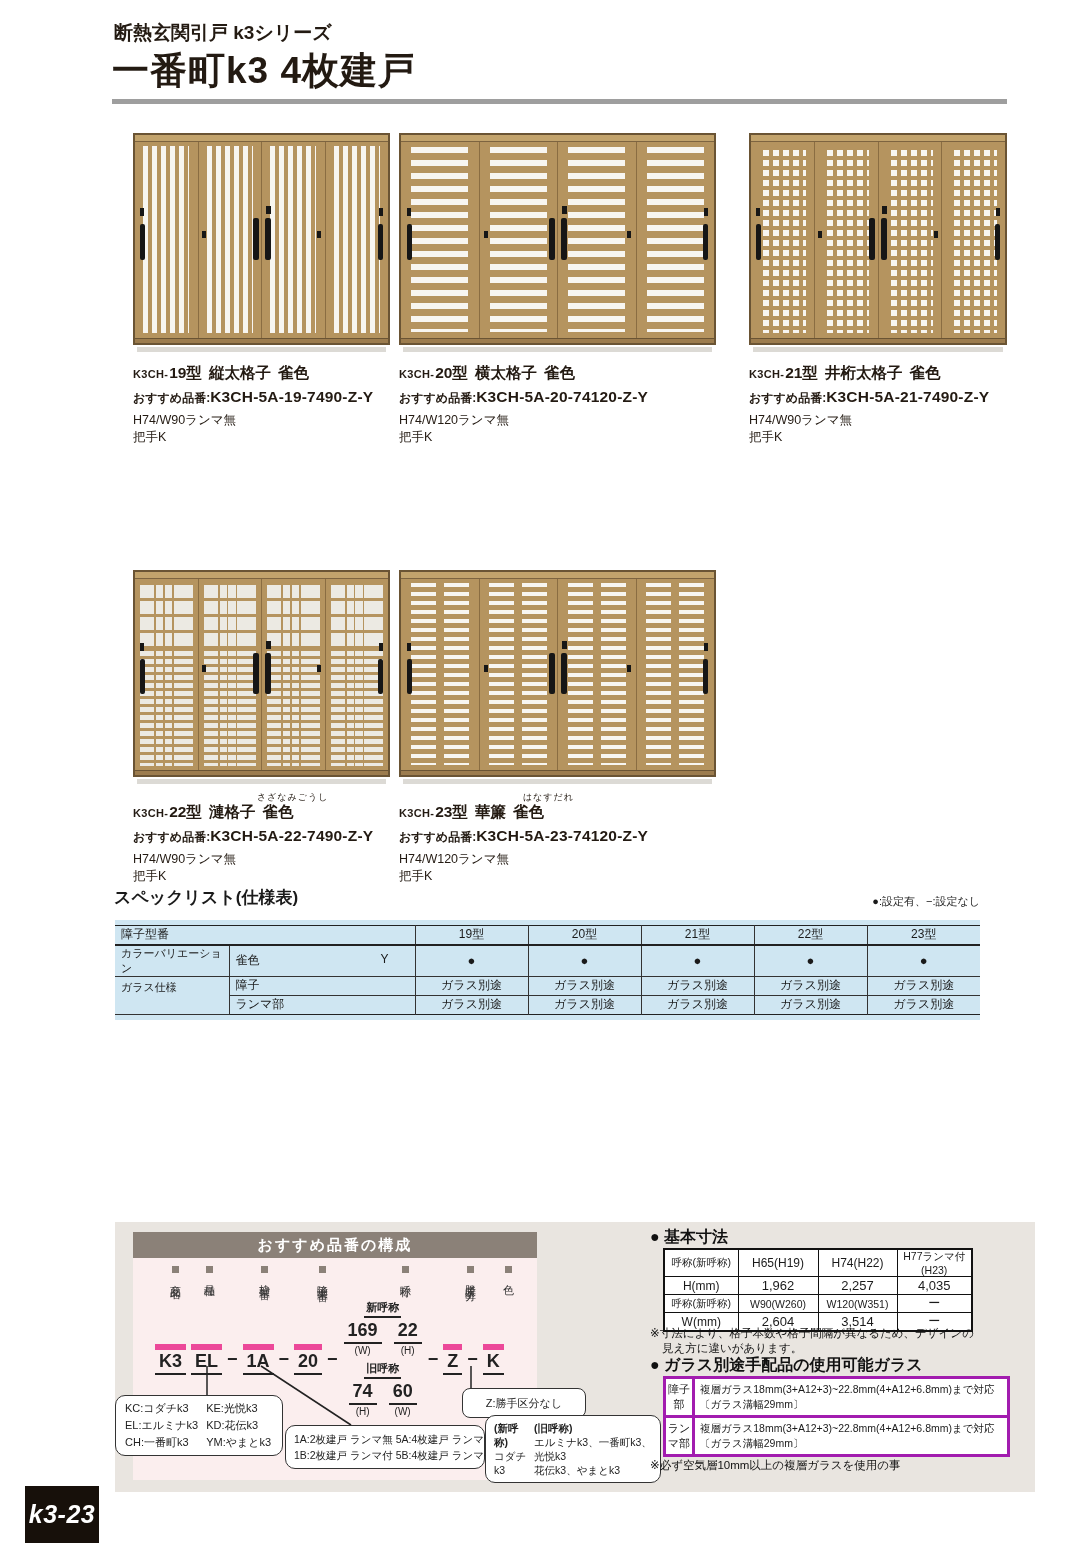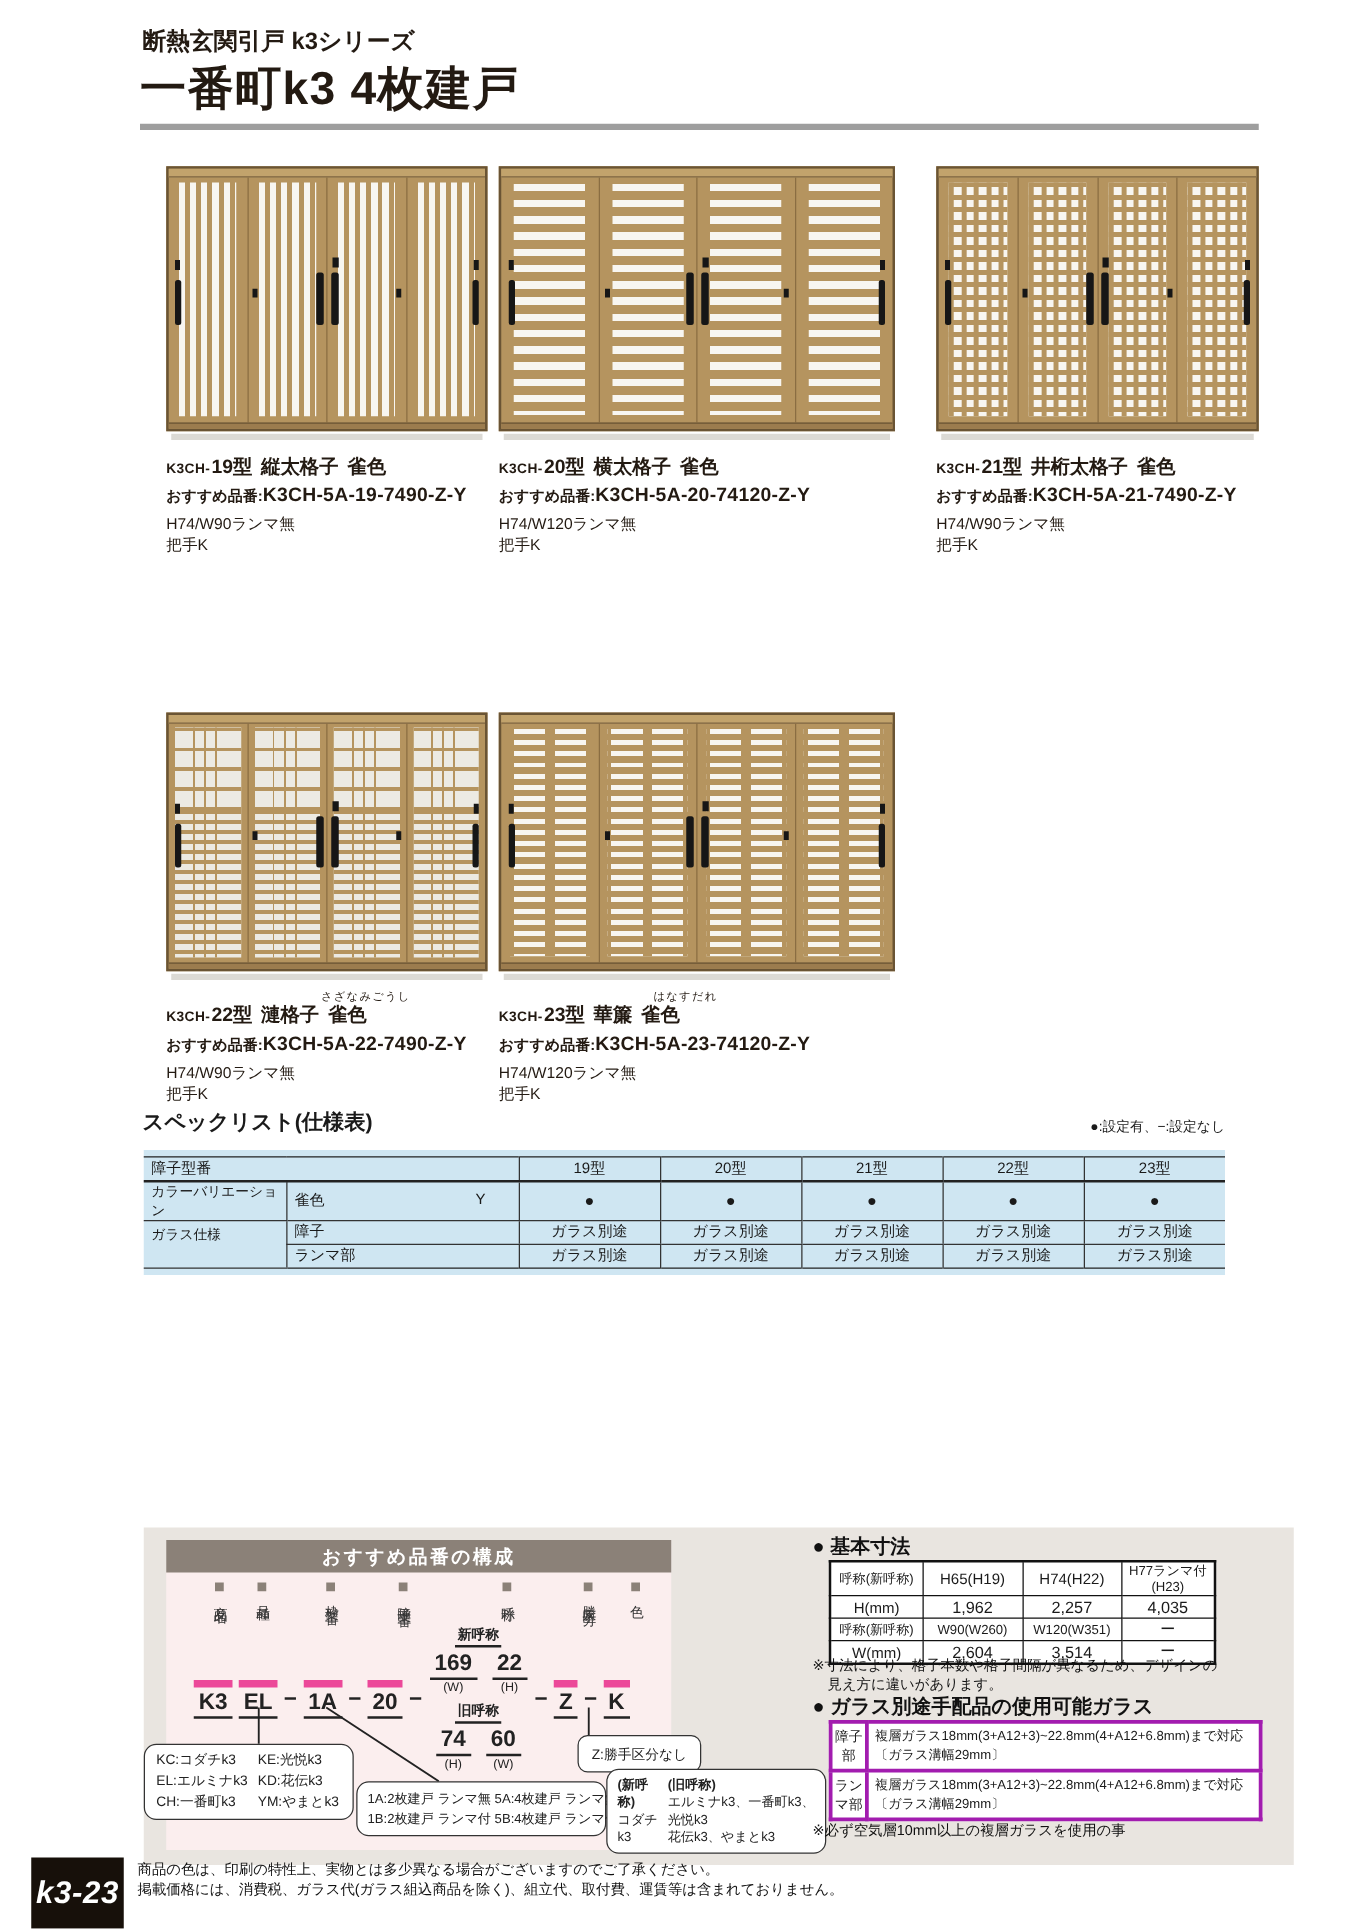--- a/index.html
+++ b/index.html
@@ -92,21 +92,21 @@
   .nb-row { display:flex; justify-content:center; gap:12px; margin-top:2px; }
   .nb-col { text-align:center; }
   .nb-num { font-size:18px; font-weight:bold; border-bottom:2px solid #222; padding:0 4px 1px 4px; }
   .nb-unit { font-size:10px; font-weight:normal; margin-top:1px; }
   .nb-old { }
 
   .callout { position:absolute; background:#fff; border:1.5px solid #333; border-radius:10px; color:#222; }
   .co-kinds { left:-18px; top:163px; width:168px; padding:5px 9px; font-size:11px; }
   .co-kinds .grid { display:grid; grid-template-columns:1fr 1fr; column-gap:8px; row-gap:2px; line-height:15px; white-space:nowrap; }
   .co-frames { left:152px; top:193px; width:200px; padding:5px 8px; font-size:10.5px; line-height:16px; white-space:nowrap; }
-  .co-katte { left:329px; top:156px; width:99px; height:30px; display:flex; align-items:center; justify-content:center; font-size:11px; border-radius:8px; }
+  .co-katte { left:329px; top:156px; width:124px; height:30px; display:flex; align-items:center; justify-content:center; font-size:11px; border-radius:8px; }
   .co-naming { left:352px; top:183px; width:176px; padding:5px 8px; font-size:10.5px; line-height:14px; }
   .co-naming .cols { display:flex; gap:6px; }
   .co-naming .hdr { font-weight:bold; }
   .dg-lines { position:absolute; left:0; top:0; overflow:visible; pointer-events:none; }
 
   
   .rc-heading { position:absolute; font-size:16px; font-weight:bold; color:#111; }
   .dim-table { position:absolute; left:663px; top:1248px; width:308px; border-collapse:collapse; table-layout:fixed; background:#fff; }
   .dim-table td { border:1px solid #111; height:18px; text-align:center; font-size:12px; vertical-align:middle; }
   .dim-table { border:2px solid #111; }
@@ -597,18 +597,14 @@
       <td class="g-val">
             <div>複層ガラス18mm(3+A12+3)~22.8mm(4+A12+6.8mm)まで対応</div>
             <div>〔ガラス溝幅29mm〕</div>
           </td>
     </tr>
   </tbody>
     </table>
   <div class="rc-note" style="left:650px;top:1458px">※必ず空気層10mm以上の複層ガラスを使用の事</div>
 
   <div class="page-badge">k3-23</div>
-  <div class="footer-text">
-    <div>商品の色は、印刷の特性上、実物とは多少異なる場合がございますのでご了承ください。</div>
-    <div>掲載価格には、消費税、ガラス代(ガラス組込商品を除く)、組立代、取付費、運賃等は含まれておりません。</div>
-  </div>
 
 </div>
 
 </body></html>

